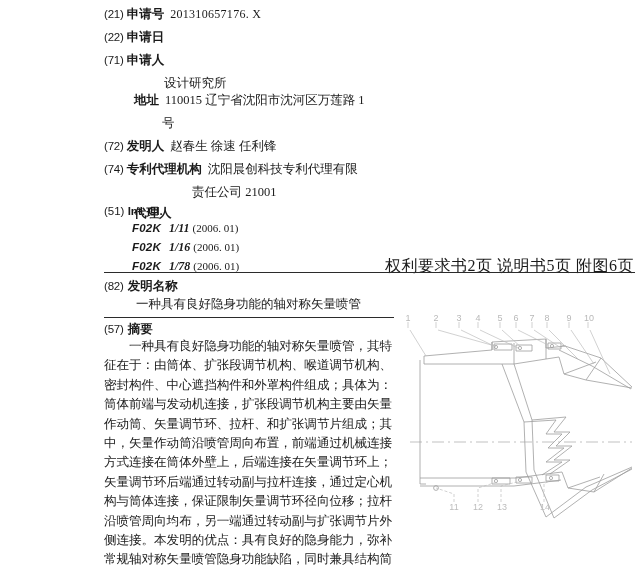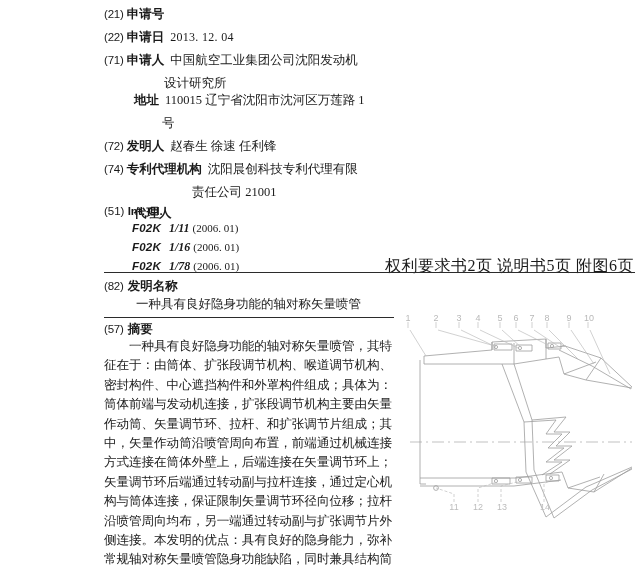--- a/index.html
+++ b/index.html
@@ -198,32 +198,31 @@
 </head>
 <body>
 
 <div class="page">
 
   <div class="biblio">
 
     <div class="field-row">
       <span class="code">(21)</span>
       <span class="flabel">申请号</span>
+      <span class="fvalue latin">201310657176. X</span>
     </div>
 
     <div class="field-row">
       <span class="code">(22)</span>
       <span class="flabel">申请日</span>
-      <span class="fvalue latin">2013. 12. 04</span>
     </div>
 
     <div class="field-row">
       <span class="code">(71)</span>
       <span class="flabel">申请人</span>
-      <span class="fvalue">中国航空工业集团公司沈阳发动机</span>
     </div>
     <div class="cont-line ind-71">设计研究所</div>
 
     <div class="subfield-row">
       <span class="flabel">地址</span>
       <span class="fvalue">110015 辽宁省沈阳市沈河区万莲路 1</span>
     </div>
     <div class="cont-line ind-addr">号</div>
 
     <div class="field-row" style="margin-top:6px;">

